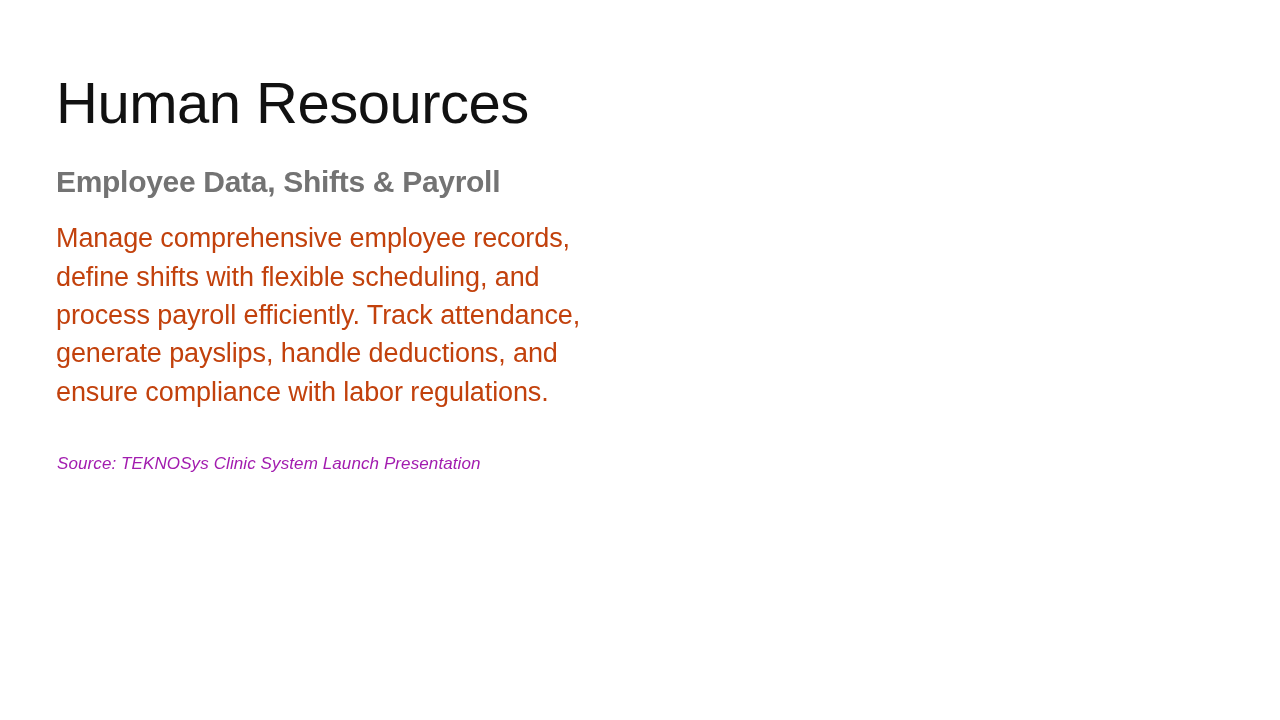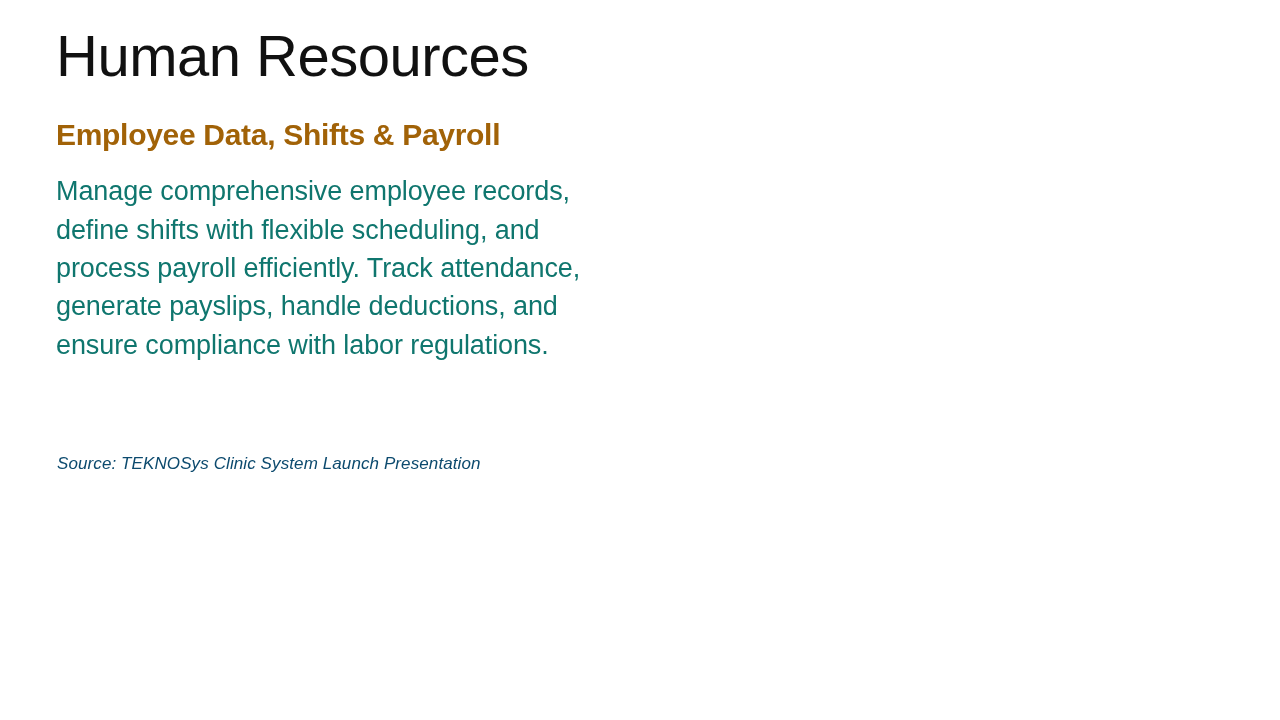--- a/index.html
+++ b/index.html
@@ -12,21 +12,21 @@
     background: #ffffff;
     font-family: "Liberation Sans", sans-serif;
     color: #0d0d0d;
     overflow: hidden;
   }
   .slide {
     position: relative;
     width: 1280px;
     height: 512px;
     box-sizing: border-box;
-    padding: 24px 56px 0 56px;
+    padding: 71px 56px 0 56px;
   }
   .slide-title {
     font-size: 58px;
     font-weight: 400;
     line-height: 1.1;
     letter-spacing: -0.5px;
     margin: 0 0 28px 0;
     color: #111111;
   }
   .columns {
@@ -37,37 +37,37 @@
   }
   .column {
     width: 530px;
   }
   .column-heading {
     font-size: 30px;
     font-weight: bold;
     line-height: 1.28;
     letter-spacing: -0.3px;
     margin: 0 0 18px 0;
-    color: #a16207;
+    color: #737373;
   }
   .column-body {
     font-size: 27px;
     font-weight: 400;
     line-height: 1.42;
     margin: 0;
-    color: #0f766e;
+    color: #c2410c;
     letter-spacing: -0.1px;
   }
   .source-note {
     position: absolute;
     left: 57px;
     bottom: 38px;
     font-size: 17px;
     font-style: italic;
-    color: #0c4a6e;
+    color: #a21caf;
     letter-spacing: 0.1px;
   }
 </style>
 </head>
 <body>
 
 <div class="slide">
 
   <h1 class="slide-title">Human Resources</h1>
 

